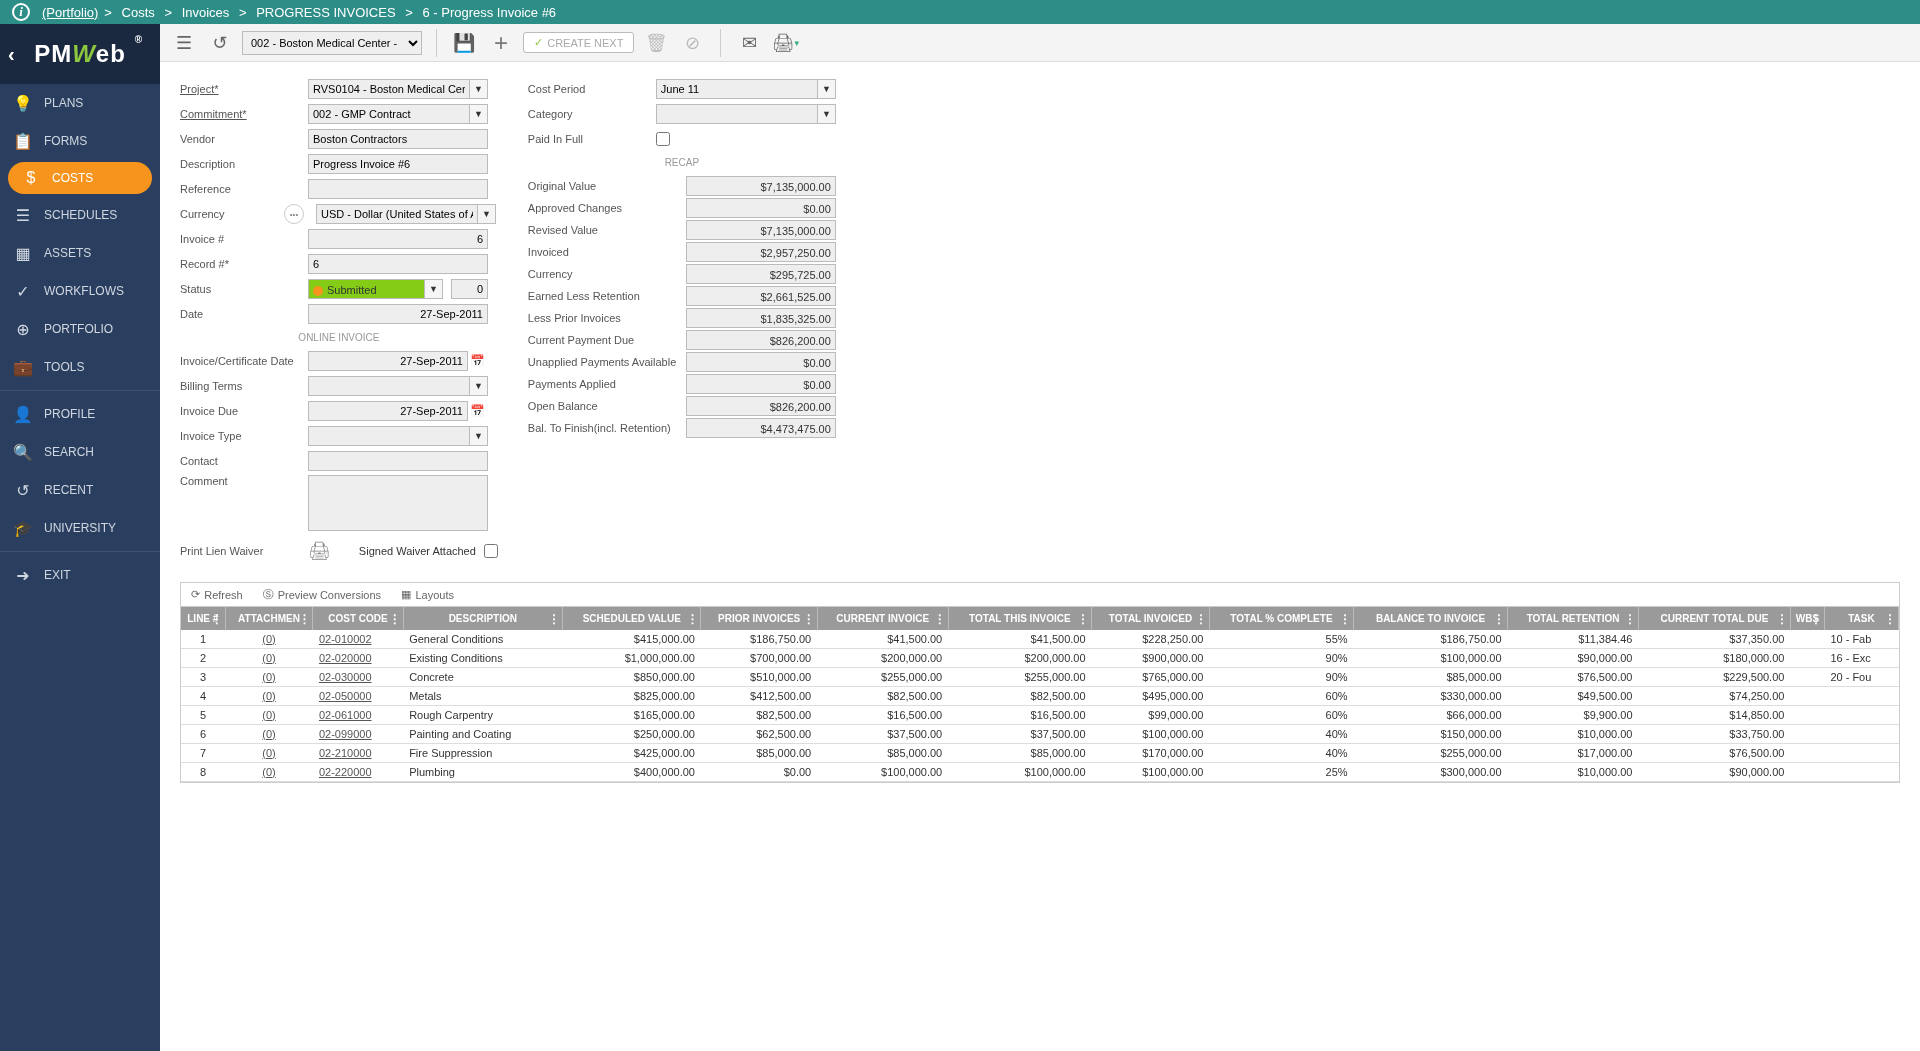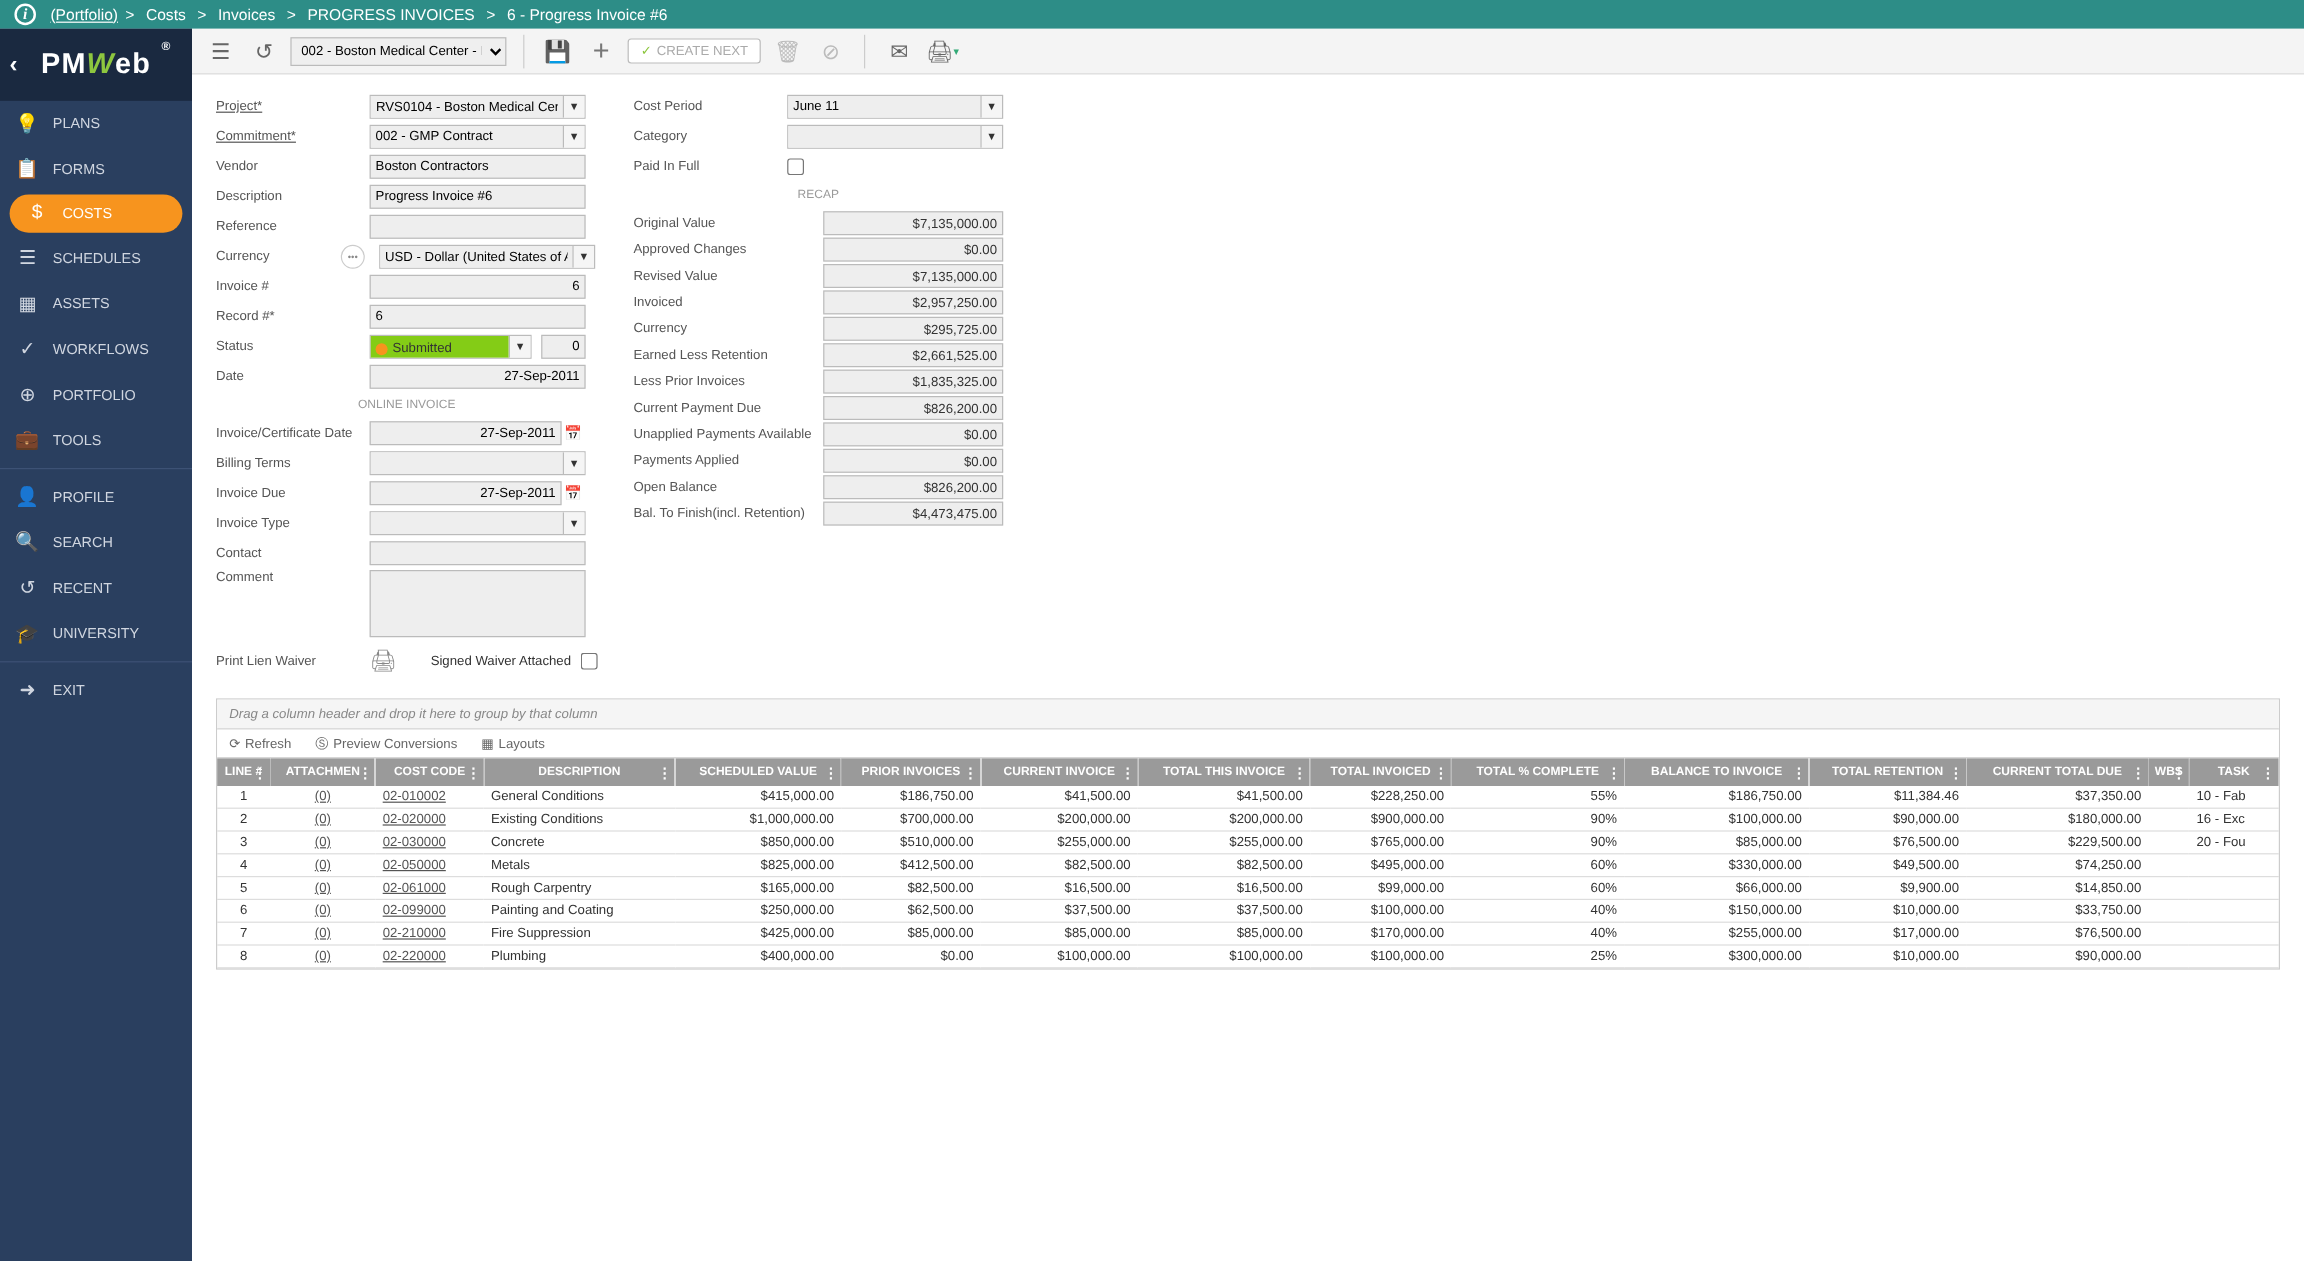--- a/index.html
+++ b/index.html
@@ -361,21 +361,20 @@
               </div>
               <div class="form-row">
                 <span class="rec-label">Bal. To Finish(incl. Retention)</span>
                 <div class="recap-val">$4,473,475.00</div>
               </div>
             </div>
         </div>
       </div>
 
       <div class="grid-area">
-        <div class="grid-group-bar">Drag a column header and drop it here to group by that column</div>
         <div class="grid-toolbar">
           <span class="gt-btn">
               <span>⟳</span>
               <span>Refresh</span>
             </span>
           <span class="gt-btn">
               <span>Ⓢ</span>
               <span>Preview Conversions</span>
             </span>
           <span class="gt-btn">

